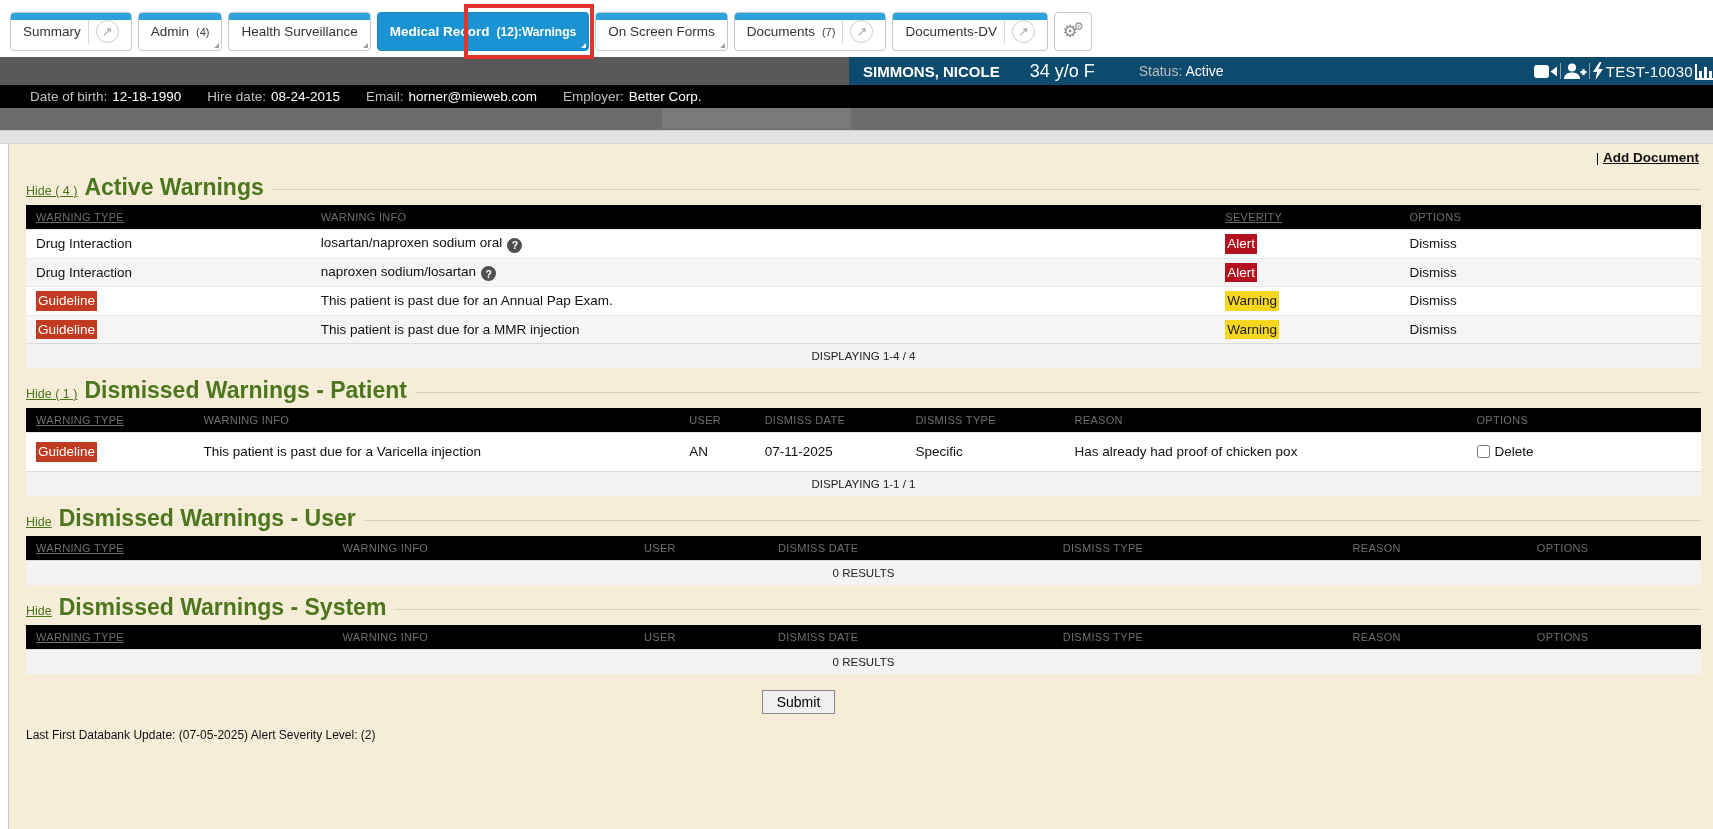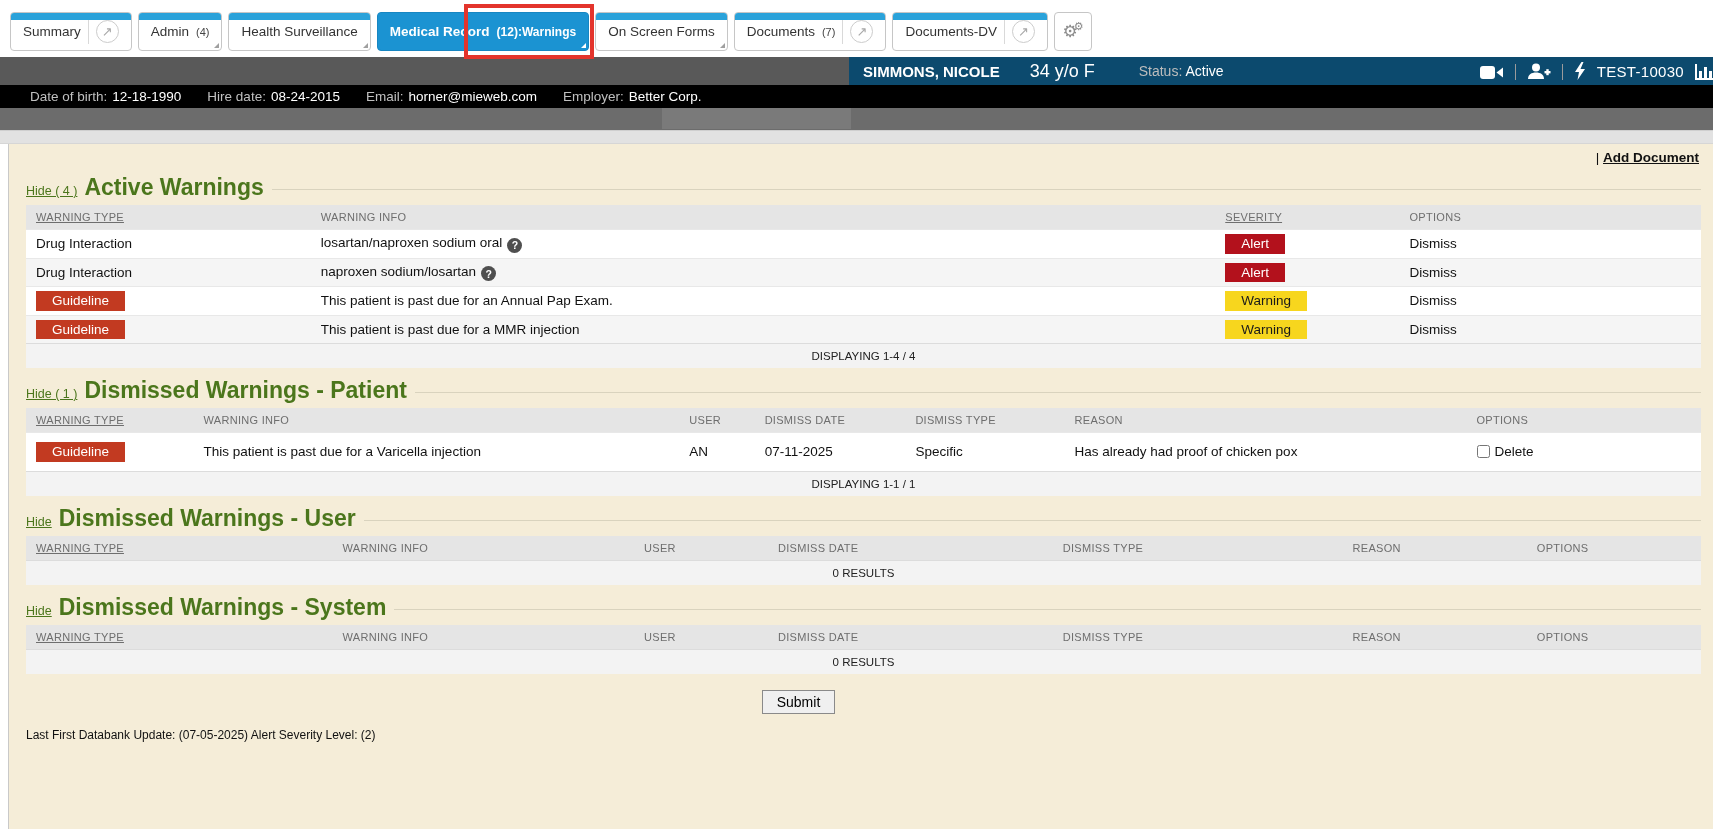--- a/index.html
+++ b/index.html
@@ -26,21 +26,21 @@
   
   .banner { position:relative; color:#fff; }
   .b-light-block { position:absolute; left:662px; top:28px; width:189px; height:44px; background:#7a7a7a; }
   .b1 { height:28px; background:#0c4a6e; display:flex; align-items:center; position:relative; overflow:hidden; }
   .b1seg { position:absolute; left:0; top:0; width:849px; height:28px; background:#595959; }
   .b1 > * { position:relative; z-index:1; }
   .pname { font-weight:bold; font-size:15px; margin-left:14px; }
   .page-sex { font-size:18px; margin-left:30px; }
   .pstatus { margin-left:44px; font-size:14px; }
   .pstatus .lbl { color:#bdbdbd; }
-  .icons { margin-left:auto; display:flex; align-items:flex-end; gap:11px; padding-right:0; }
+  .icons { margin-left:auto; display:flex; align-items:center; gap:2px; padding-right:0; }
   .isep { width:1px; height:16px; background:#9b9b9b; }
   .rid { font-size:15px; letter-spacing:.3px; }
   .icon-svg { display:block; }
   .b2 { height:23px; background:#000000; display:flex; align-items:center; padding-left:30px; font-size:13.5px; position:relative; }
   .b2 .pair { margin-right:26px; position:relative; z-index:1; }
   .b2 .lbl { color:#c0c0c0; }
   .b2 .val { color:#fff; margin-left:5px; }
   .b3 { height:22px; background:#6c6c6c; }
 
   
@@ -57,27 +57,27 @@
   .main { background:#f5edd8; height:744px; padding:6px 12px 0 26px; position:relative; overflow:hidden; }
   .main::before { content:''; position:absolute; left:0; top:0; bottom:0; width:8px; background:#fff; border-right:1px solid #c9c9c9; }
   .adddoc { text-align:right; font-size:13.5px; color:#111; padding-right:2px; }
   .adddoc a { color:#111; text-decoration:underline; font-weight:bold; cursor:pointer; }
   .section-head { display:flex; align-items:baseline; margin:9px 0 4px; }
   .hide-link { color:#4b761c; font-weight:normal; font-size:12.5px; text-decoration:underline; cursor:pointer; white-space:nowrap; }
   .stitle { color:#4b761c; font-weight:bold; font-size:23px; margin-left:7px; white-space:nowrap; }
   .rule { flex:1; height:1px; background:#d9d3be; margin-left:8px; transform:translateY(-5px); }
 
   table.tbl { width:100%; border-collapse:collapse; background:#fff; font-size:13.5px; color:#111; }
-  .tbl th { font-size:11px; color:#6e6e6e; font-weight:normal; text-align:left; padding:6px 10px; background:#e5e5e5; letter-spacing:.3px; white-space:nowrap; }
+  .tbl th { font-size:11px; color:#6e6e6e; font-weight:normal; text-align:left; padding:6px 10px; background:#000000; letter-spacing:.3px; white-space:nowrap; }
   .tbl th.sortable { text-decoration:underline; cursor:pointer; }
   .tbl td { padding:4px 10px; border-top:1px solid #e8e8e8; }
   .tbl tbody tr:nth-child(even) td { background:#f5f5f5; }
   .tbl tr.tallrow td { padding:9px 10px; }
   .tbl .displaying td, .tbl .empty td { background:#f3f3f3; text-align:center; font-size:11.5px; color:#222; padding:6px; border-top:1px solid #dcdcdc; }
-  .badge { display:inline-block; padding:1px 16px; line-height:1.3; }
+  .badge { display:inline-block; padding:1px 2px; line-height:1.3; }
   .badge.alert { background:#b3111c; color:#fff; }
   .badge.guideline { background:#c23a21; color:#fff; }
   .badge.warning { background:#f7d61e; color:#1a1a1a; }
   .help { display:inline-flex; width:15px; height:15px; border-radius:50%; background:#4f4f4f; color:#fff; font-size:10.5px; font-weight:bold; align-items:center; justify-content:center; vertical-align:-2px; margin-left:5px; cursor:pointer; }
   .dismiss { color:#111; cursor:pointer; }
   .delwrap { display:flex; align-items:center; gap:5px; }
   .delwrap input { width:13px; height:13px; margin:0; }
 
   .submitrow { text-align:center; padding:16px 130px 0 0; }
   .submitbtn { border:1px solid #8a8a8a; background:#f0f0f0; padding:3px 14px; font-size:14px; font-family:inherit; cursor:pointer; }

